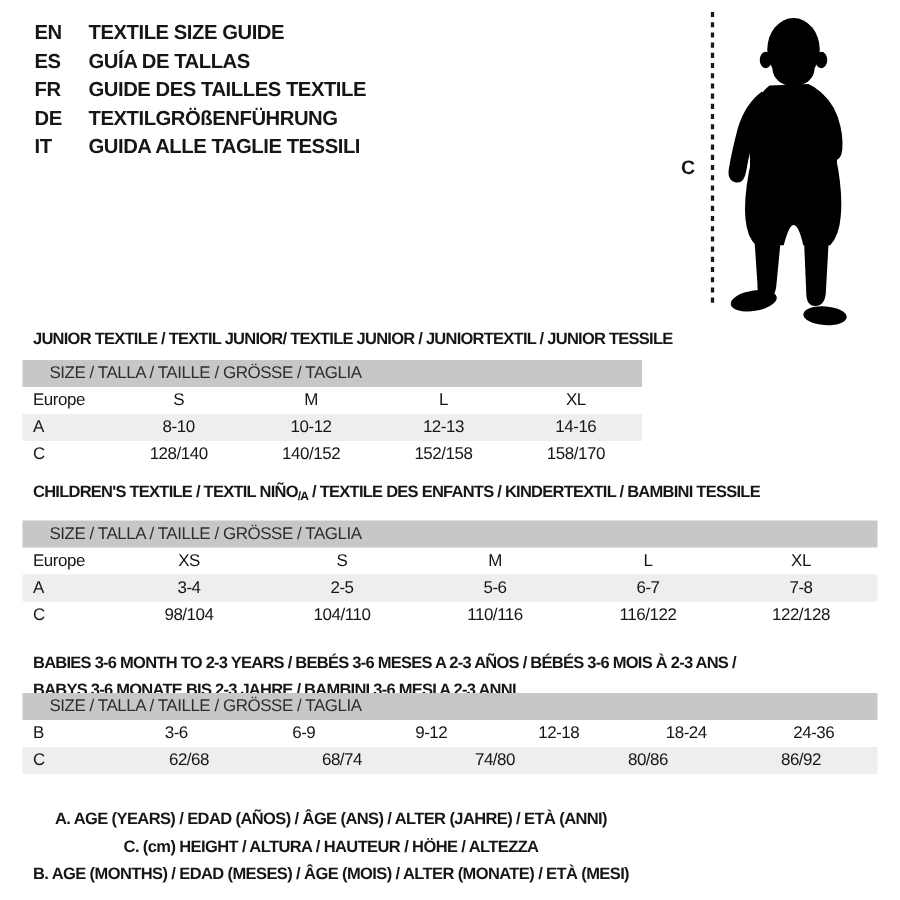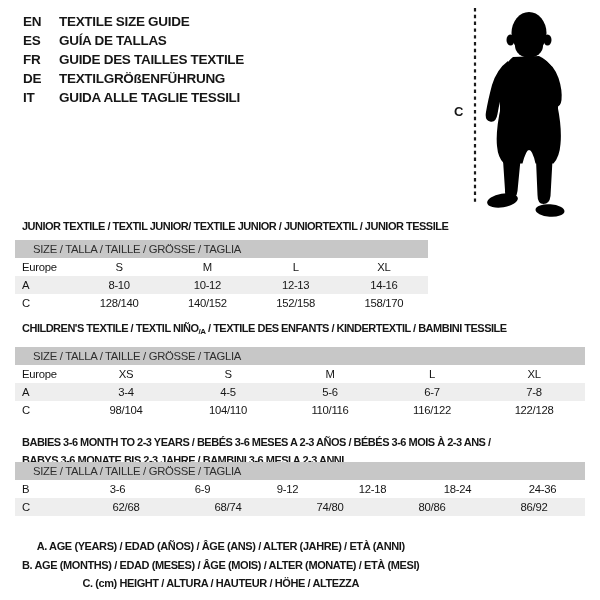--- a/index.html
+++ b/index.html
@@ -141,21 +141,21 @@
         <div class="cell label">Europe</div>
         <div class="cell">XS</div>
         <div class="cell">S</div>
         <div class="cell">M</div>
         <div class="cell">L</div>
         <div class="cell">XL</div>
       </div>
       <div class="srow shaded">
         <div class="cell label">A</div>
         <div class="cell">3-4</div>
-        <div class="cell">4-5</div>
+        <div class="cell">2-5</div>
         <div class="cell">5-6</div>
         <div class="cell">6-7</div>
         <div class="cell">7-8</div>
       </div>
       <div class="srow">
         <div class="cell label">C</div>
         <div class="cell">98/104</div>
         <div class="cell">104/110</div>
         <div class="cell">110/116</div>
         <div class="cell">116/122</div>
@@ -181,17 +181,17 @@
         <div class="cell">62/68</div>
         <div class="cell">68/74</div>
         <div class="cell">74/80</div>
         <div class="cell">80/86</div>
         <div class="cell">86/92</div>
       </div>
     </div>
 
   <div class="notes">
       <div class="note-line">A. AGE (YEARS) / EDAD (AÑOS) / ÂGE (ANS) / ALTER (JAHRE) / ETÀ (ANNI)</div>
+      <div class="note-line">C. (cm) HEIGHT / ALTURA / HAUTEUR / HÖHE / ALTEZZA</div>
       <div class="note-line">B. AGE (MONTHS) / EDAD (MESES) / ÂGE (MOIS) / ALTER (MONATE) / ETÀ (MESI)</div>
-      <div class="note-line">C. (cm) HEIGHT / ALTURA / HAUTEUR / HÖHE / ALTEZZA</div>
     </div>
 
 </div>
 
 </body></html>

